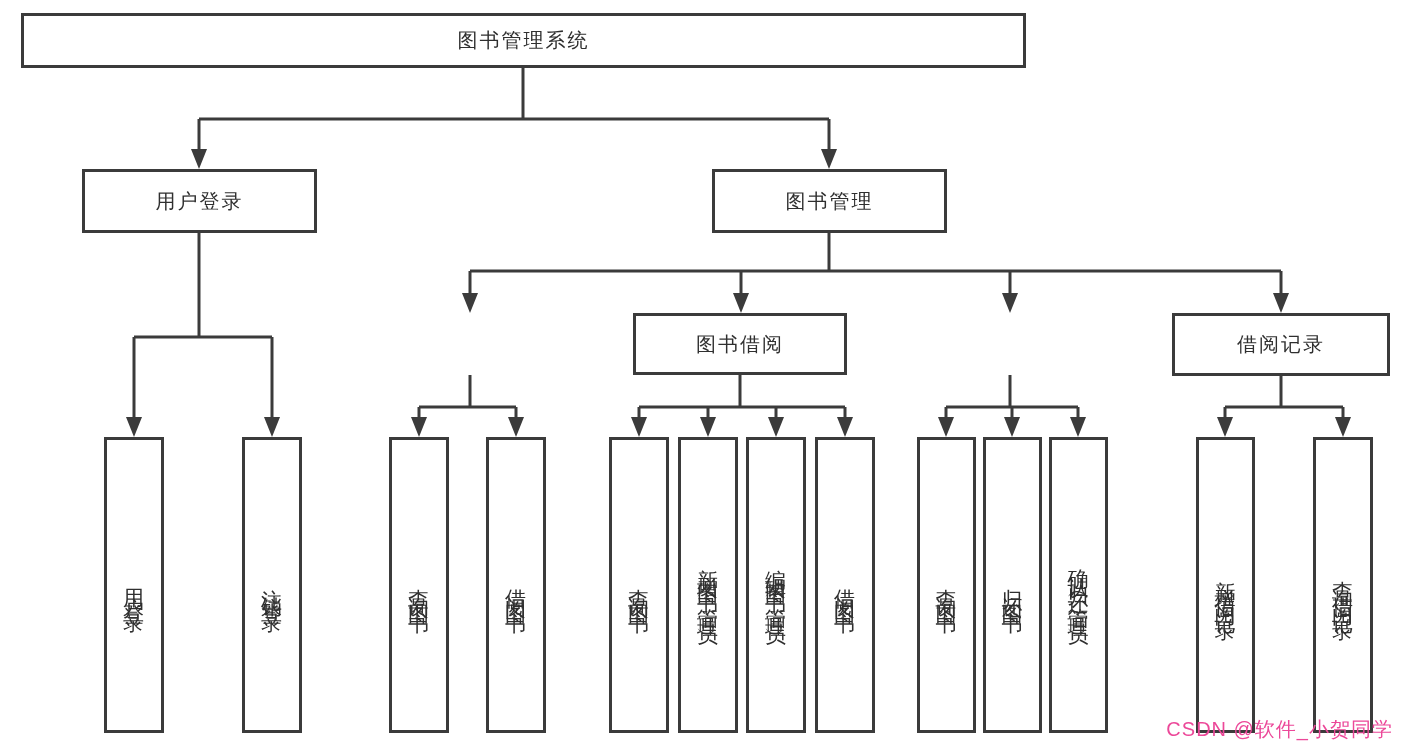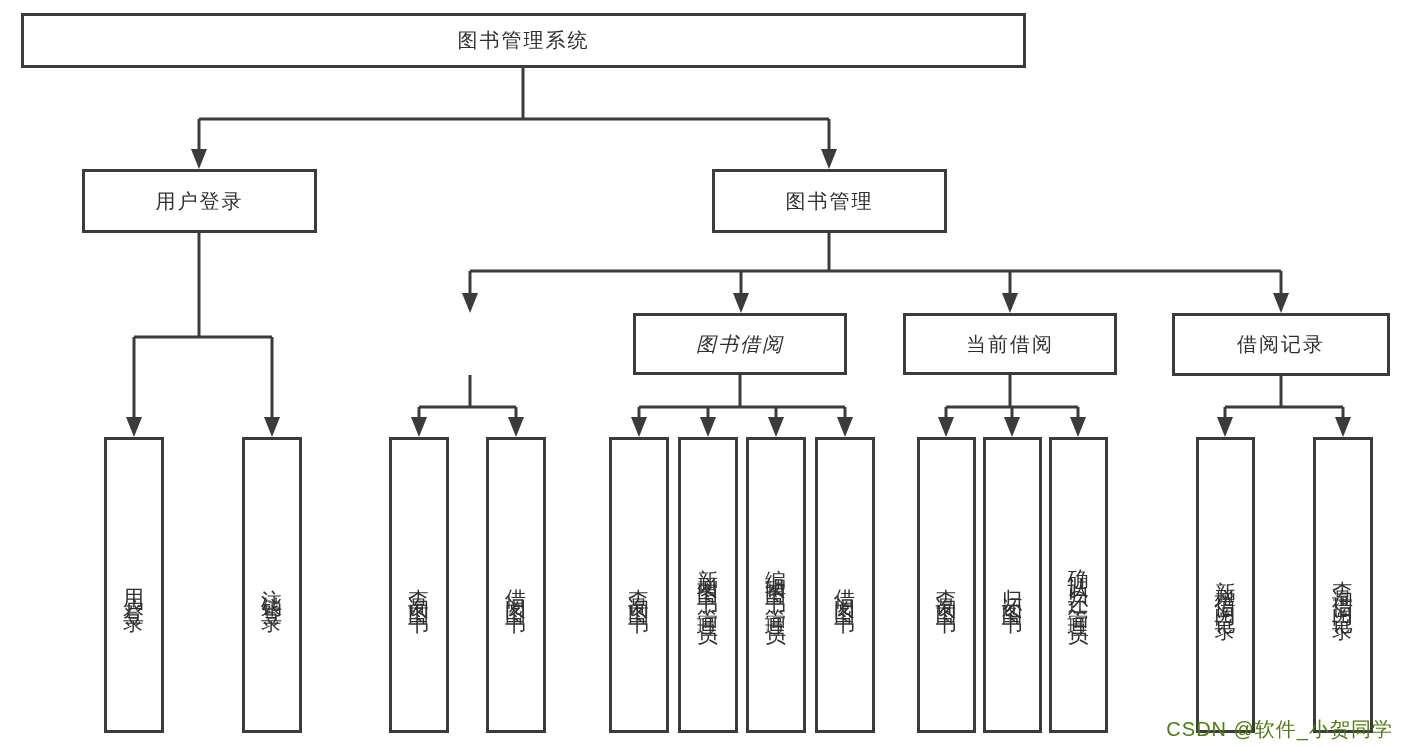--- a/index.html
+++ b/index.html
@@ -41,21 +41,21 @@
     letter-spacing: 8px;
     line-height: 1;
     padding-top: 6px;
   }
   .watermark {
     position: absolute;
     right: 12px;
     bottom: 4px;
     font-size: 20px;
     letter-spacing: 1px;
-    color: #4d7c0f;
+    color: #ec4899;
     z-index: 3;
     white-space: nowrap;
   }
 </style>
 </head>
 <body>
 
 <div class="canvas">
 
   <svg class="connectors" viewBox="0 0 1405 747" xmlns="http://www.w3.org/2000/svg">
@@ -122,22 +122,21 @@
       <polygon points="1217,417 1233,417 1225,437"></polygon>
       <polygon points="1335,417 1351,417 1343,437"></polygon>
     </g>
   </svg>
 
   <div class="node h-node" style="left:21px; top:13px; width:1005px; height:55px;">图书管理系统</div>
 
   <div class="node h-node" style="left:82px; top:169px; width:235px; height:64px;">用户登录</div>
   <div class="node h-node" style="left:712px; top:169px; width:235px; height:64px;text-align:center;">图书管理</div>
 
-  <div class="node h-node" style="left:633px; top:313px; width:214px; height:62px;font-style:italic;">图书借阅</div>
-  <div class="node h-node" style="left:903px; top:313px; width:214px; height:62px;">当前借阅</div>
+  <div class="node h-node" style="left:633px; top:313px; width:214px; height:62px;">图书借阅</div>
   <div class="node h-node" style="left:1172px; top:313px; width:218px; height:63px;">借阅记录</div>
 
   <div class="node v-node" style="left:104px; top:437px; width:60px; height:296px;">用户登录</div>
   <div class="node v-node" style="left:242px; top:437px; width:60px; height:296px;">注销登录</div>
 
   <div class="node v-node" style="left:389px; top:437px; width:60px; height:296px;">查询图书</div>
   <div class="node v-node" style="left:486px; top:437px; width:60px; height:296px;">借阅图书</div>
 
   <div class="node v-node" style="left:609px; top:437px; width:60px; height:296px;">查询图书</div>
   <div class="node v-node" style="left:678px; top:437px; width:60px; height:296px;">新增图书（管理员）</div>

